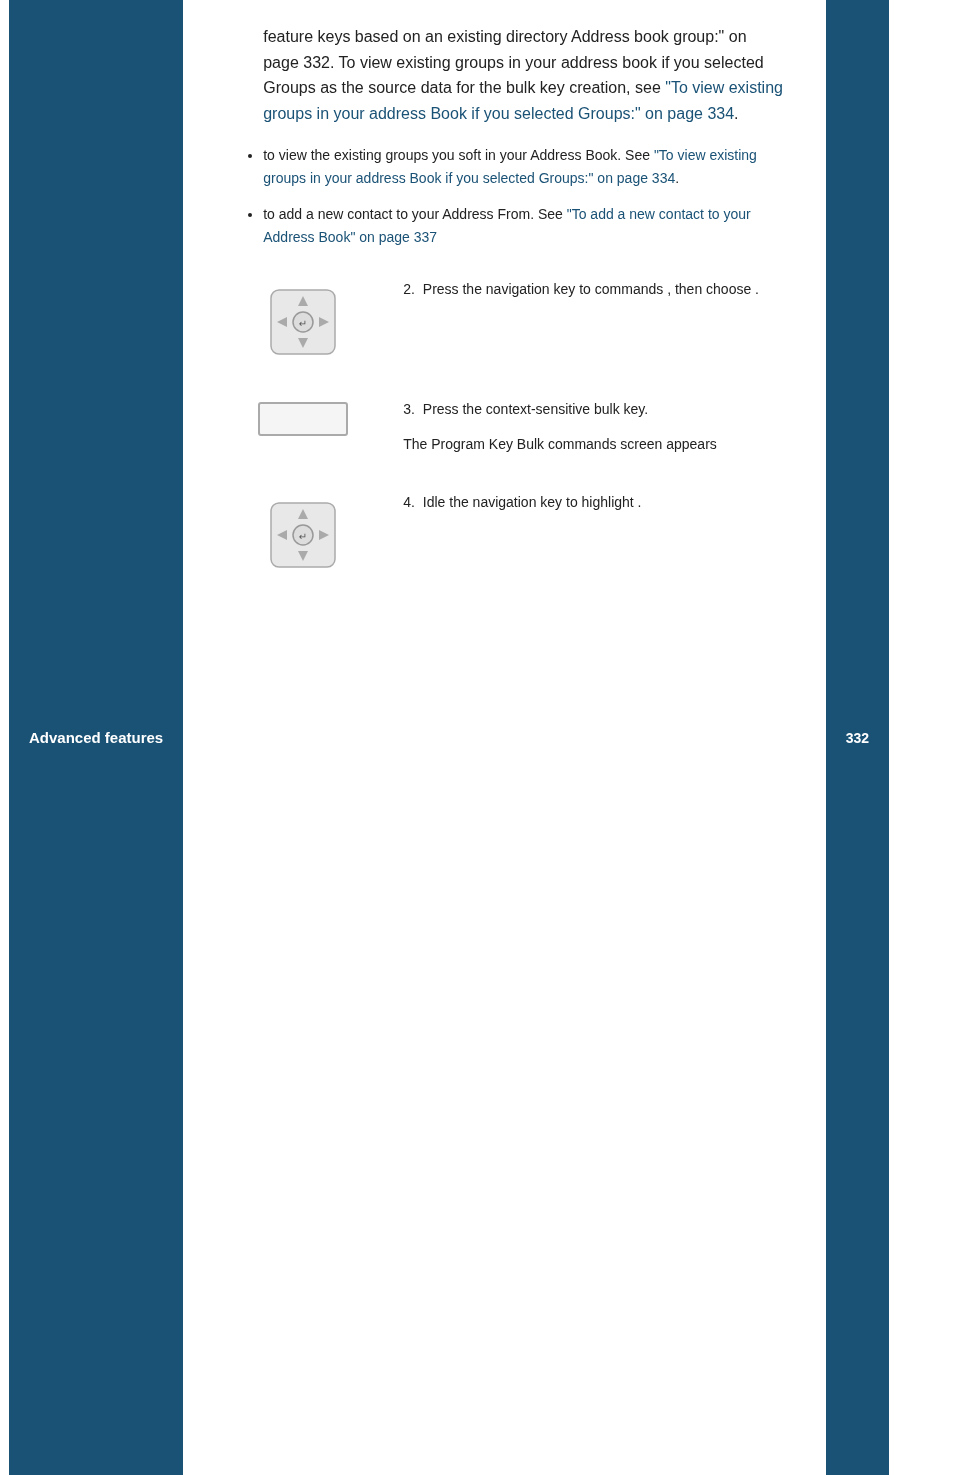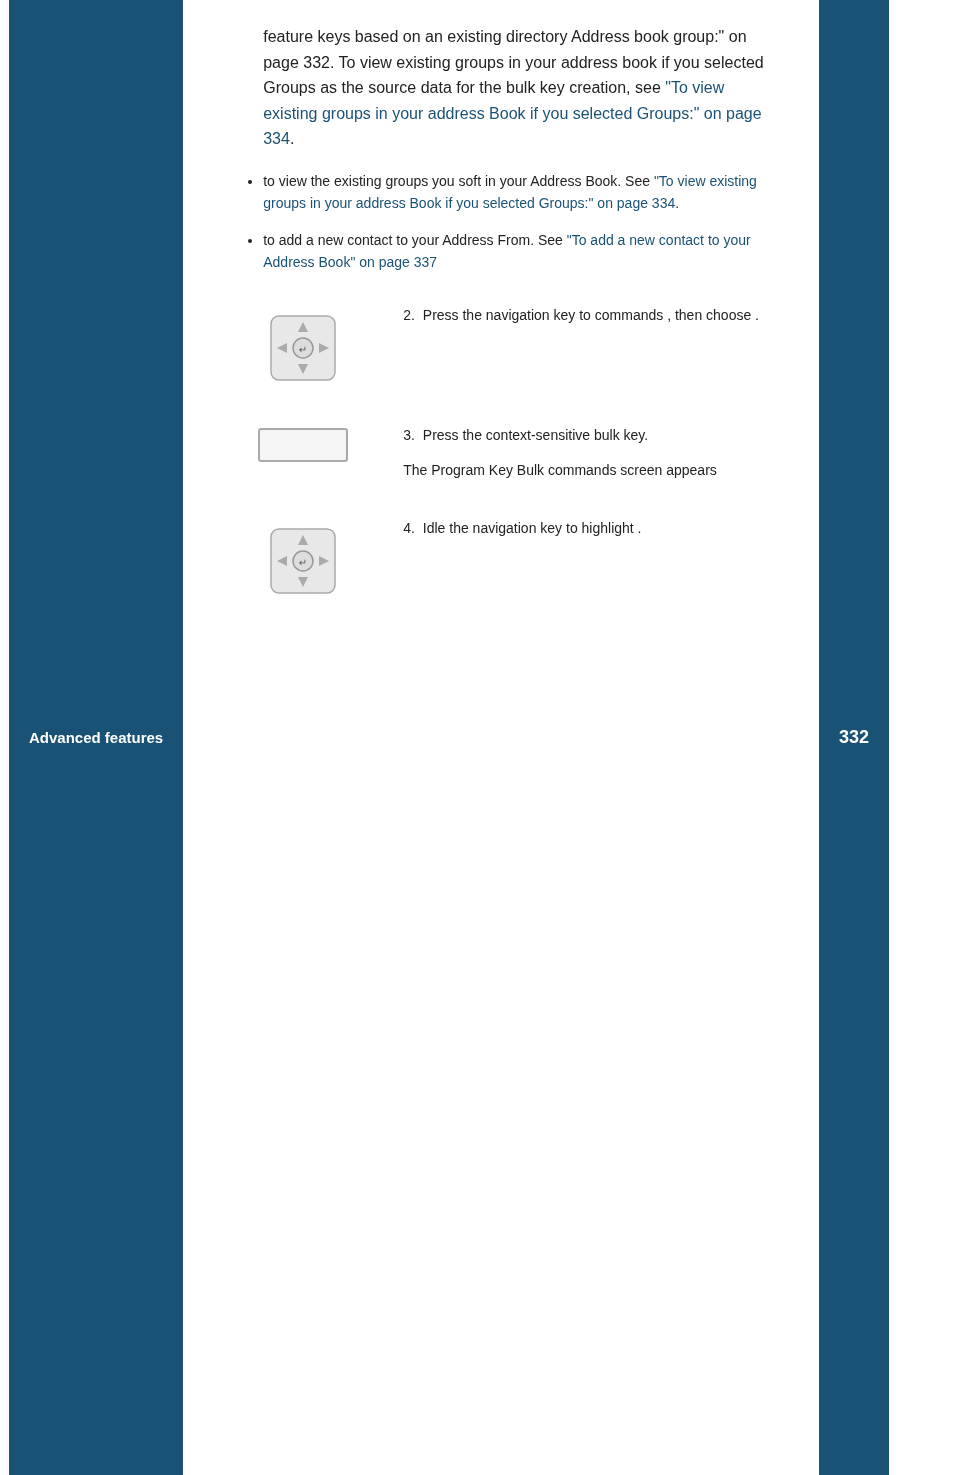--- a/index.html
+++ b/index.html
@@ -136,21 +136,21 @@
     .footer-bar {
       background: #1a5276;
       padding: 10px 20px;
       min-height: 46px;
       display: flex;
       align-items: center;
     }
     .footer-bar .page-num {
       color: #fff;
       font-weight: bold;
-      font-size: 18px;
+      font-size: 14px;
       text-align: center;
     }
   </style>
 </head>
 <body>
 
 <div class="page-wrapper">
 
   <div class="header-bar">
     <span class="title">Advanced features</span>

